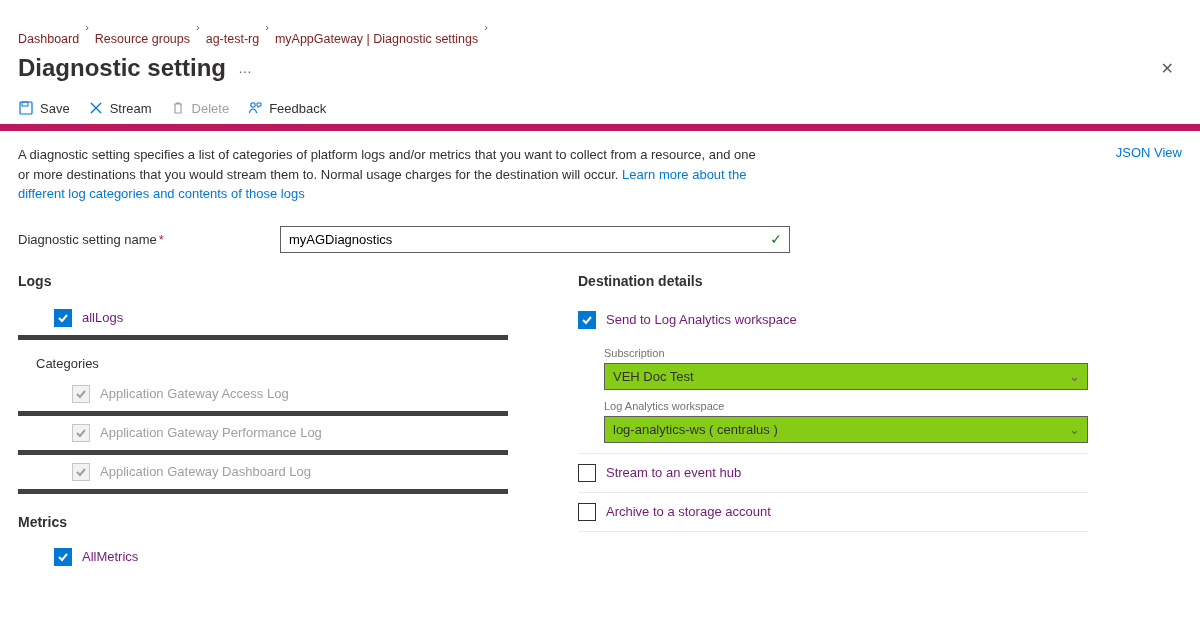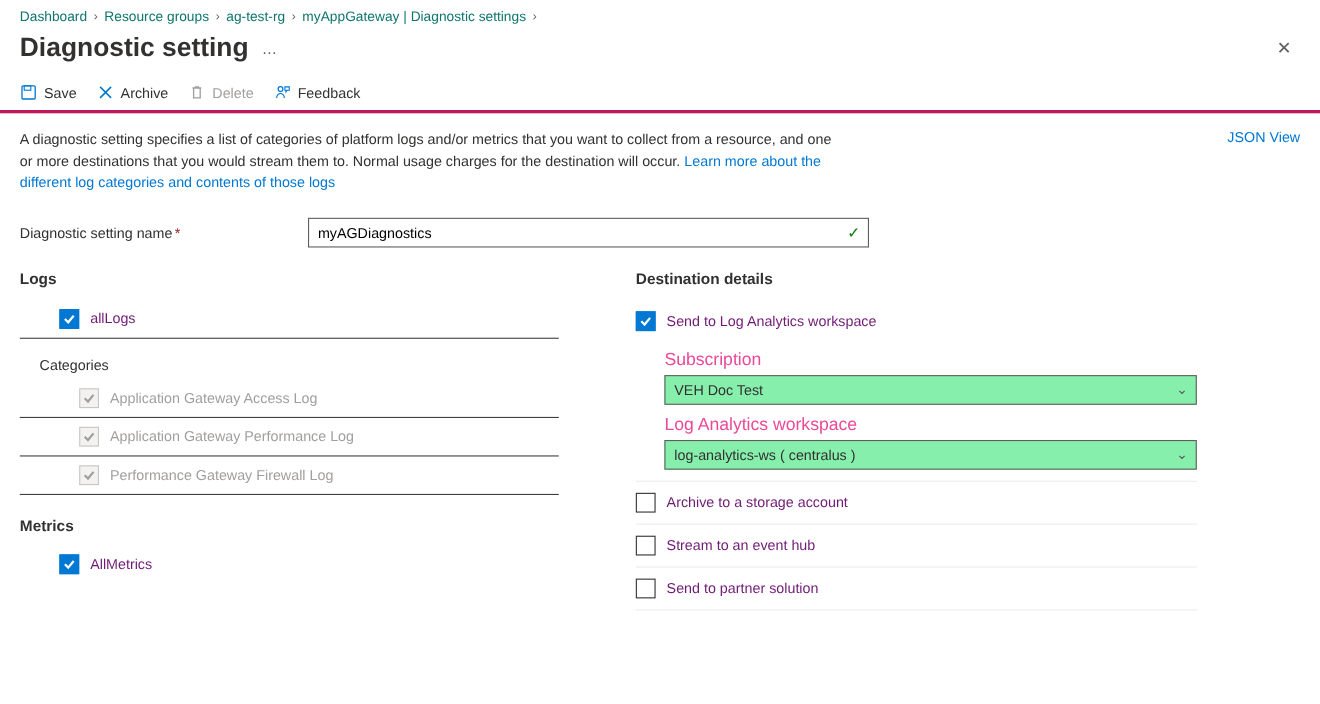--- a/index.html
+++ b/index.html
@@ -10,21 +10,21 @@
       background: #fff;
       padding: 0;
     }
     .breadcrumb {
       display: flex;
       align-items: center;
       gap: 6px;
       padding: 8px 18px 4px;
       font-size: 12.5px;
     }
-    .breadcrumb a { color: #0f766e; text-decoration: none; cursor: pointer; }
+    .breadcrumb a { color: #7f1d1d; text-decoration: none; cursor: pointer; margin-top: 24px; }
     .breadcrumb .sep { color: #605e5c; font-size: 11px; }
     .title-row {
       display: flex;
       align-items: center;
       justify-content: space-between;
       padding: 4px 18px 10px;
     }
     .title-left { display: flex; align-items: center; gap: 12px; }
     h1.title {
       font-size: 24px;
@@ -37,21 +37,21 @@
       font-size: 16px;
       color: #605e5c;
       cursor: pointer;
       padding: 4px 8px;
     }
     .toolbar {
       display: flex;
       align-items: center;
       gap: 18px;
       padding: 8px 18px;
-      border-bottom: 3px solid #be185d;
+      border-bottom: 7px solid #be185d;
     }
     .toolbar-btn {
       display: flex;
       align-items: center;
       gap: 6px;
       cursor: pointer;
       font-size: 13px;
       color: #323130;
       background: none;
       border: none;
@@ -136,21 +136,21 @@
       font-size: 9px;
       color: #605e5c;
       font-style: italic;
       font-family: serif;
     }
     .check-row {
       display: flex;
       align-items: center;
       gap: 10px;
       padding: 8px 0 8px 36px;
-      border-bottom: 1px solid #404040;
+      border-bottom: 5px solid #404040;
       margin-right: 10px;
     }
     .check-row.nounder { border-bottom: none; }
     .check-row-dest {
       display: flex;
       align-items: center;
       gap: 10px;
       padding: 10px 0 10px 0;
       border-bottom: 1px solid #edebe9;
     }
@@ -183,33 +183,33 @@
       font-weight: 600;
       color: #323130;
       margin: 20px 0 10px;
     }
     .indent-block {
       margin-left: 26px;
       margin-top: 8px;
       margin-bottom: 10px;
     }
     .field-label {
-      font-size: 16px;
-      color: #ec4899;
+      font-size: 11px;
+      color: #737373;
       margin-bottom: 4px;
     }
     .select-wrap {
       position: relative;
     }
     .select {
       width: 100%;
       padding: 5px 28px 5px 8px;
       border: 1px solid #605e5c;
       font-size: 13px;
-      background: #86efac;
+      background: #84cc16;
       cursor: pointer;
       font-family: inherit;
     }
     .select-caret {
       position: absolute;
       right: 8px;
       top: 50%;
       transform: translateY(-50%);
       pointer-events: none;
       color: #605e5c;
@@ -242,21 +242,21 @@
     <svg viewBox="0 0 16 16">
         <rect x="2" y="2" width="12" height="12" rx="1" fill="none" stroke="#0078d4" stroke-width="1.2"></rect>
         <rect x="4" y="2" width="6" height="4" fill="none" stroke="#0078d4" stroke-width="1"></rect>
       </svg>
     <span>Save</span>
   </button>
   <button class="toolbar-btn">
     <svg viewBox="0 0 16 16">
         <path d="M3 3 L13 13 M13 3 L3 13" stroke="#0078d4" stroke-width="1.4" fill="none"></path>
       </svg>
-    <span>Archive</span>
+    <span>Stream</span>
   </button>
   <button class="toolbar-btn disabled">
     <svg viewBox="0 0 16 16">
         <path d="M4 4 h8 M5 4 v9 h6 v-9 M6 3 h4" stroke="#a19f9d" stroke-width="1.2" fill="none"></path>
       </svg>
     <span>Delete</span>
   </button>
   <button class="toolbar-btn">
     <svg viewBox="0 0 16 16">
         <circle cx="6" cy="5" r="2.2" fill="none" stroke="#0078d4" stroke-width="1.1"></circle>
@@ -314,21 +314,21 @@
             </svg>
         </span>
         <span class="check-label disabled">Application Gateway Performance Log</span>
       </div>
       <div class="check-row">
         <span class="cbox disabled checked">
           <svg viewBox="0 0 12 12">
               <path d="M2 6 L5 9 L10 3" stroke="#a19f9d" stroke-width="2" fill="none"></path>
             </svg>
         </span>
-        <span class="check-label disabled">Performance Gateway Firewall Log</span>
+        <span class="check-label disabled">Application Gateway Dashboard Log</span>
       </div>
     </div>
 
     <div class="metrics-h">Metrics</div>
     <div class="check-row nounder">
       <span class="cbox checked">
         <svg viewBox="0 0 12 12">
             <path d="M2 6 L5 9 L10 3" stroke="#fff" stroke-width="2" fill="none"></path>
           </svg>
       </span>
@@ -363,30 +363,24 @@
         <span class="select-caret">⌄</span>
       </div>
     </div>
 
     <div style="border-bottom:1px solid #edebe9; margin-top:4px;"></div>
 
     <div class="check-row-dest">
       <span class="cbox">
         
       </span>
-      <span class="check-label">Archive to a storage account</span>
+      <span class="check-label">Stream to an event hub</span>
     </div>
 
     <div class="check-row-dest">
       <span class="cbox">
         
       </span>
-      <span class="check-label">Stream to an event hub</span>
-    </div>
-
-    <div class="check-row-dest">
-      <span class="cbox">
-        
-      </span>
-      <span class="check-label">Send to partner solution</span>
-    </div>
+      <span class="check-label">Archive to a storage account</span>
+    </div>
+
   </div>
 </div>
 
 </body></html>

